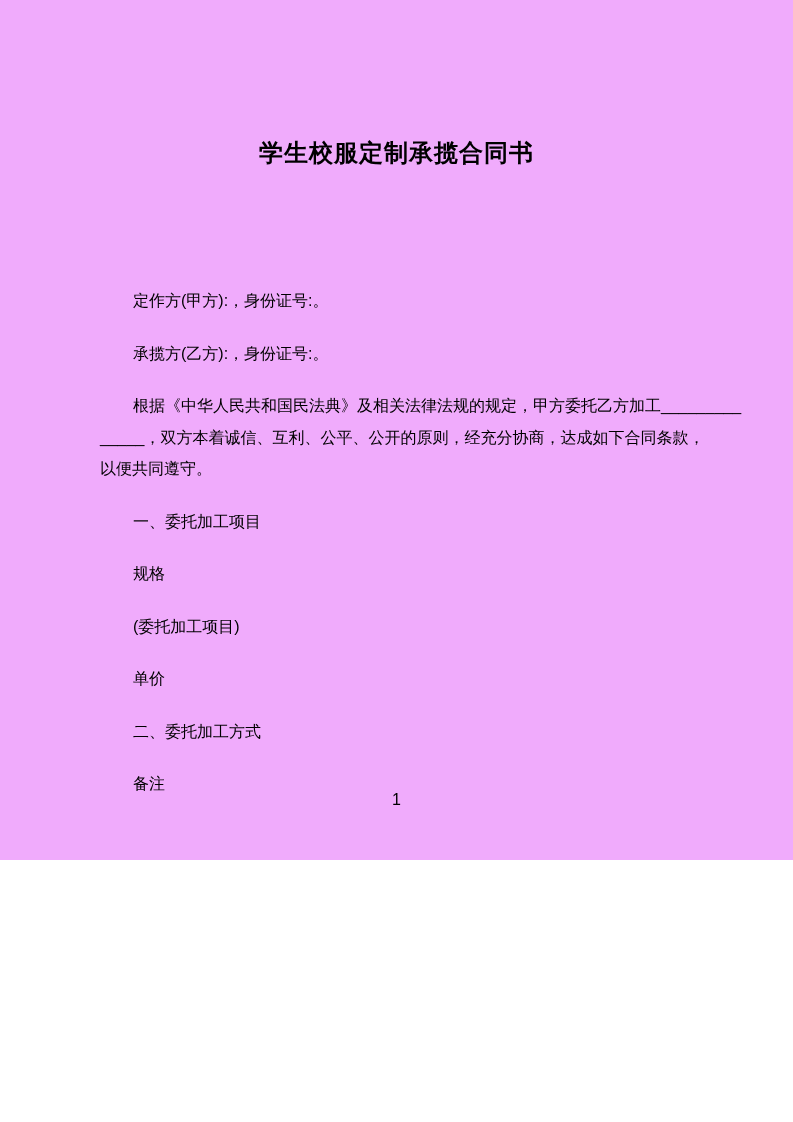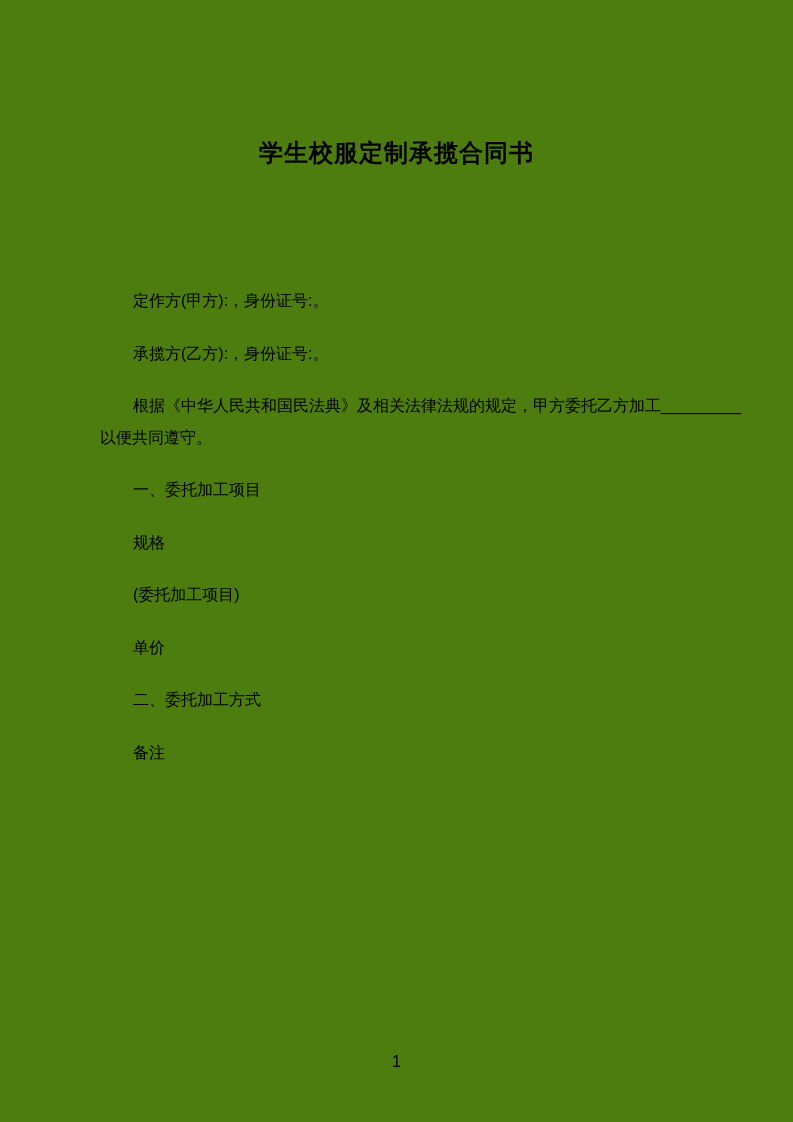--- a/index.html
+++ b/index.html
@@ -9,38 +9,37 @@
   }
   body {
     width: 793px;
     height: 1122px;
     font-family: "Liberation Sans", sans-serif;
     color: #000000;
   }
   .page {
     position: relative;
     width: 793px;
-    height: 1122px;
-    background: #4d7c0f;
+    height: 860px;
+    background: #f0abfc;
     overflow: hidden;
   }
   .doc-title {
     margin: 0;
     padding-top: 136px;
     font-size: 24px;
     font-weight: bold;
     line-height: 34px;
     letter-spacing: 1px;
     text-align: center;
   }
   .body-text {
     margin-top: 115px;
-    padding: 0 72px;
+    padding: 0 100px;
     font-size: 16px;
-    margin-left: 28px;
   }
   .line {
     margin: 0 0 21px 0;
     line-height: 31.5px;
     white-space: nowrap;
   }
   .line.m0 {
     margin-bottom: 0;
   }
   .indent {
@@ -64,20 +63,21 @@
   <h1 class="doc-title">学生校服定制承揽合同书</h1>
 
   <div class="body-text">
 
     <p class="line indent">定作方(甲方):，身份证号:。</p>
 
     <p class="line indent">承揽方(乙方):，身份证号:。</p>
 
     <div>
       <p class="line indent m0">根据《中华人民共和国民法典》及相关法律法规的规定，甲方委托乙方加工_________</p>
+      <p class="line m0">_____，双方本着诚信、互利、公平、公开的原则，经充分协商，达成如下合同条款，</p>
       <p class="line">以便共同遵守。</p>
     </div>
 
     <p class="line indent">一、委托加工项目</p>
 
 
     <p class="line indent">规格</p>
 
 
 

